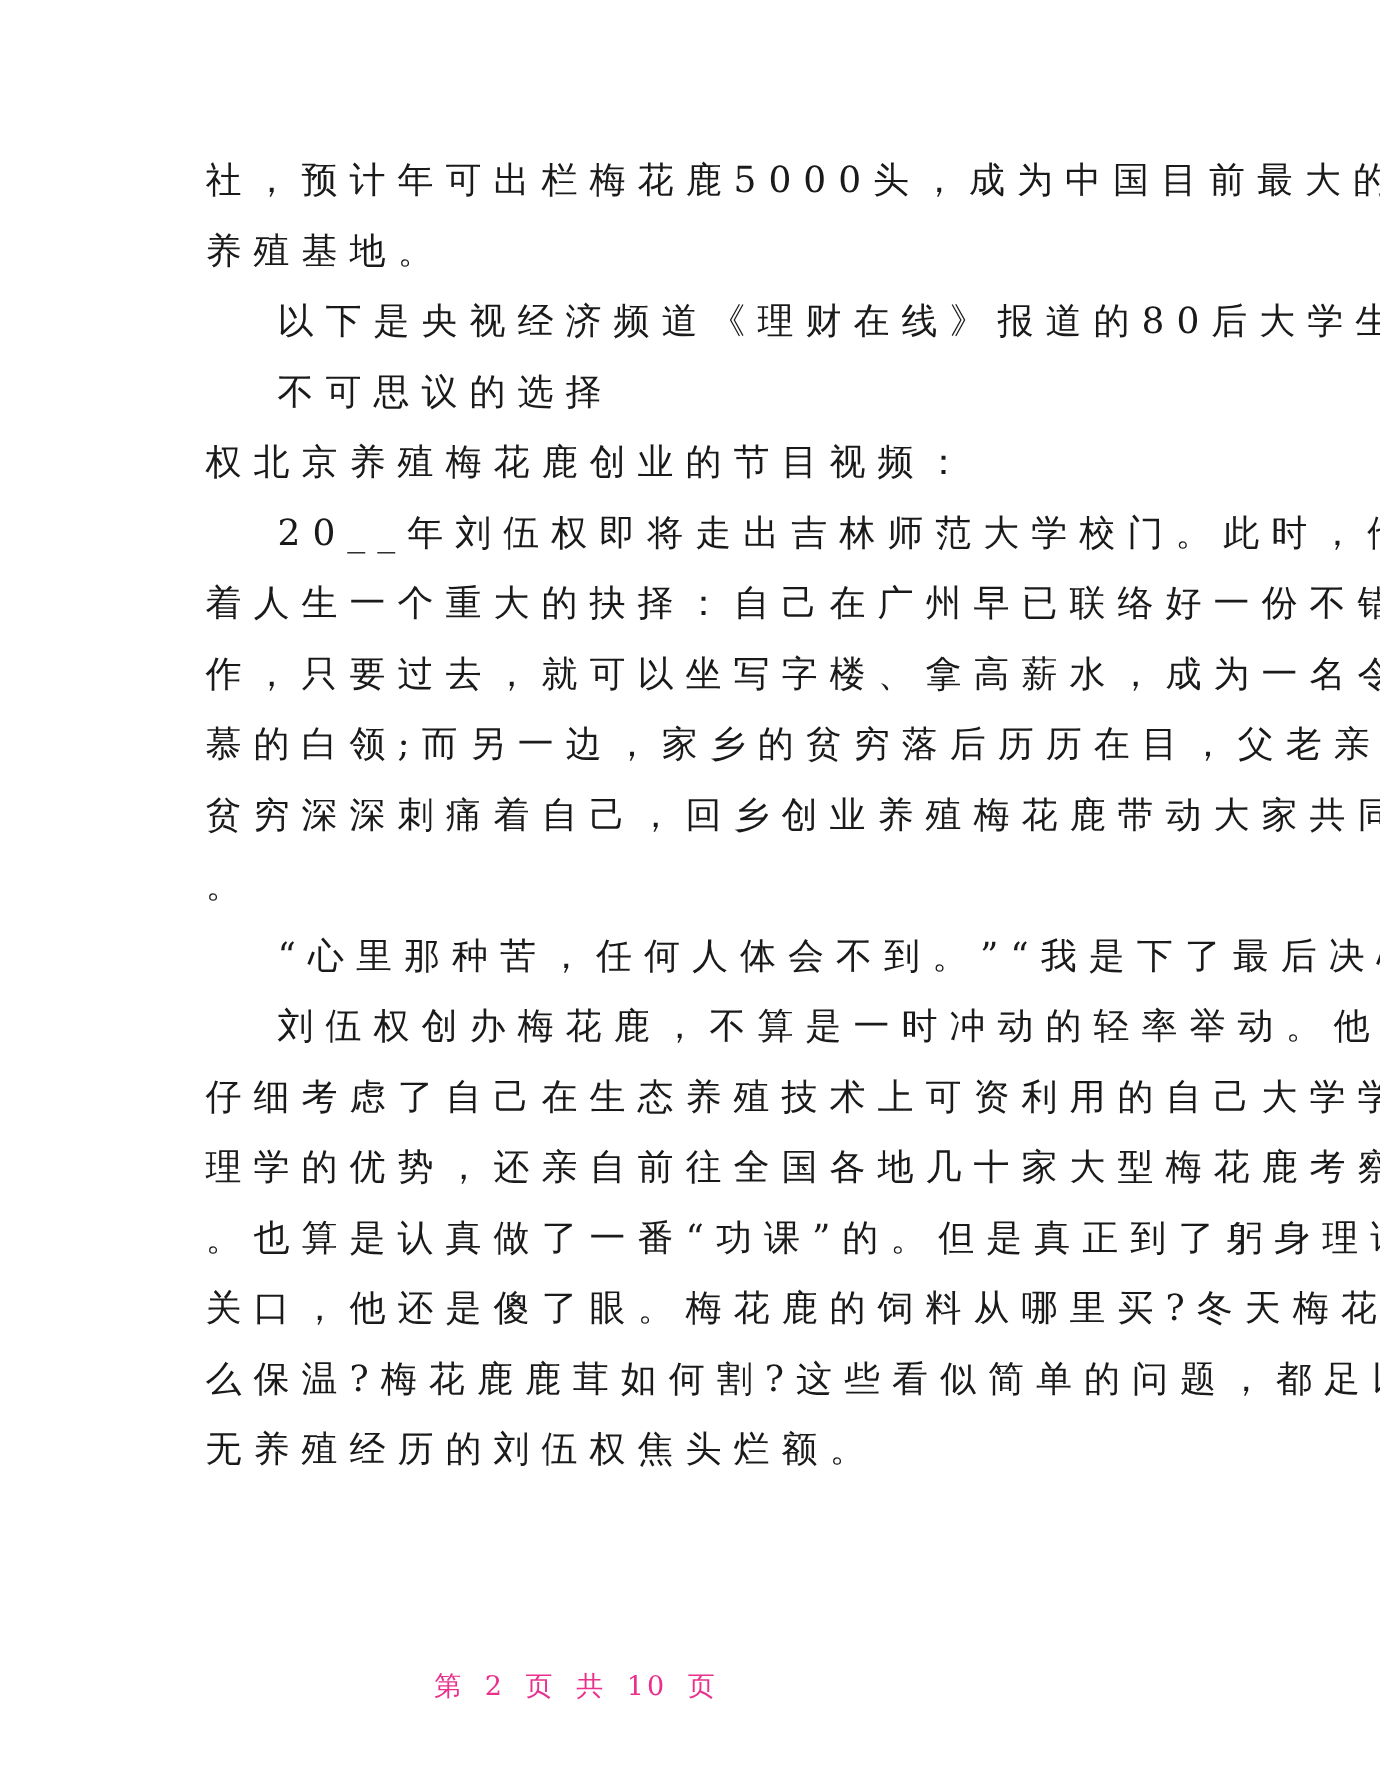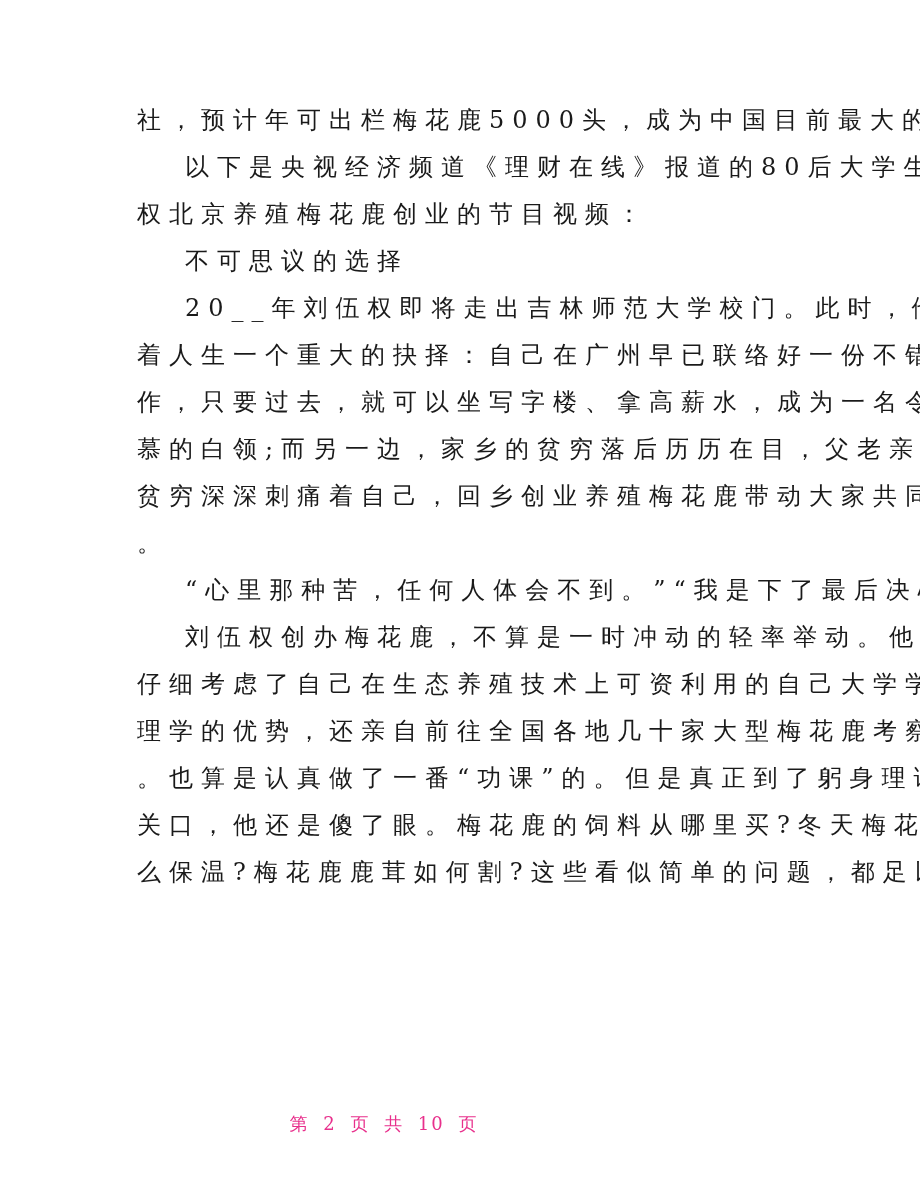--- a/index.html
+++ b/index.html
@@ -50,32 +50,34 @@
       letter-spacing: 2px;
       word-spacing: 6px;
     }
   </style>
 </head>
 <body>
 
 <div class="page">
   <div class="body-text">
     <div class="line">社，预计年可出栏梅花鹿5000头，成为中国目前最大的梅花鹿</div>
+    <div class="line">养殖基地。</div>
     <div class="line indent">以下是央视经济频道《理财在线》报道的80后大学生刘伍</div>
+    <div class="line indent">不可思议的选择</div>
     <div class="line">权北京养殖梅花鹿创业的节目视频：</div>
-    <div class="line indent">不可思议的选择</div>
     <div class="line indent">20__年刘伍权即将走出吉林师范大学校门。此时，他面临</div>
     <div class="line">着人生一个重大的抉择：自己在广州早已联络好一份不错的工</div>
     <div class="line">作，只要过去，就可以坐写字楼、拿高薪水，成为一名令人羡</div>
     <div class="line">慕的白领;而另一边，家乡的贫穷落后历历在目，父老亲朋的</div>
     <div class="line">贫穷深深刺痛着自己，回乡创业养殖梅花鹿带动大家共同致富</div>
     <div class="line">。</div>
     <div class="line indent">“心里那种苦，任何人体会不到。”“我是下了最后决心</div>
     <div class="line indent">刘伍权创办梅花鹿，不算是一时冲动的轻率举动。他不仅</div>
     <div class="line">仔细考虑了自己在生态养殖技术上可资利用的自己大学学习管</div>
     <div class="line">理学的优势，还亲自前往全国各地几十家大型梅花鹿考察调研</div>
     <div class="line">。也算是认真做了一番“功课”的。但是真正到了躬身理论的</div>
     <div class="line">关口，他还是傻了眼。梅花鹿的饲料从哪里买?冬天梅花鹿怎</div>
     <div class="line">么保温?梅花鹿鹿茸如何割?这些看似简单的问题，都足以让毫</div>
+    <div class="line">无养殖经历的刘伍权焦头烂额。</div>
   </div>
 
   <div class="footer">第 2 页 共 10 页</div>
 </div>
 
 </body></html>

